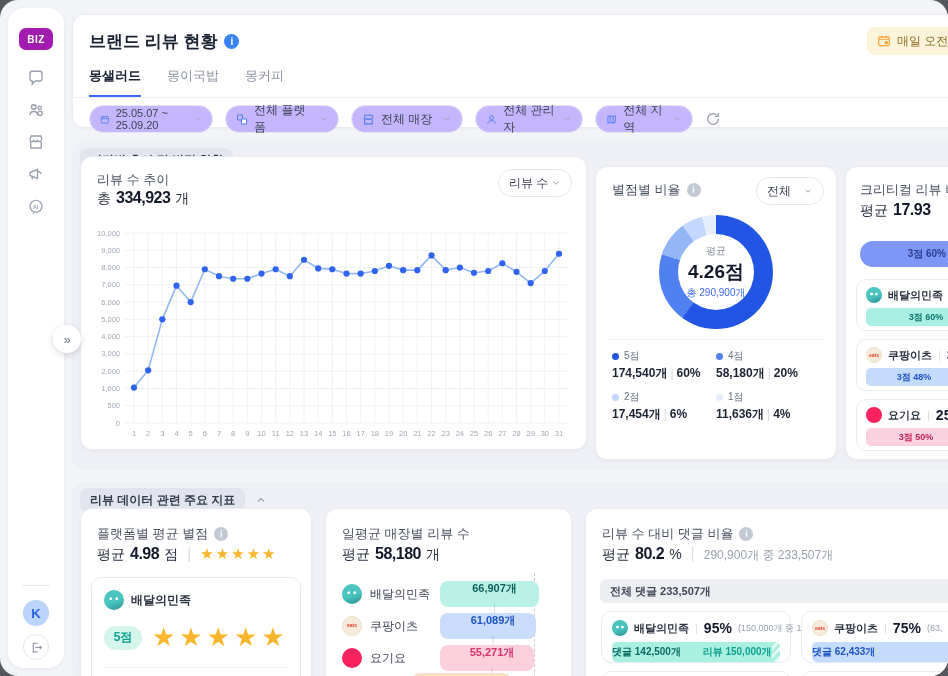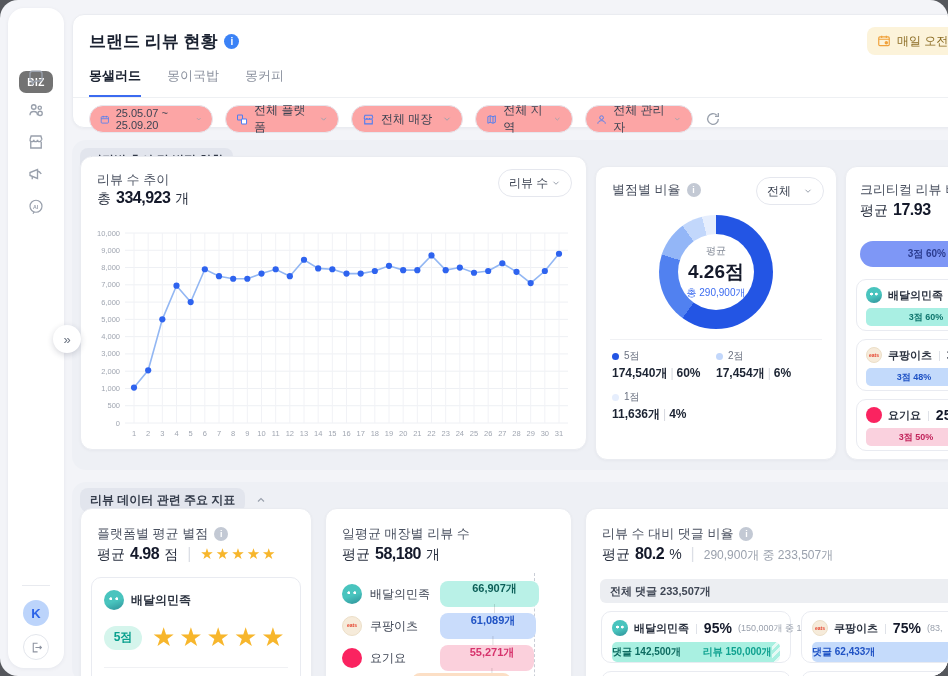--- a/index.html
+++ b/index.html
@@ -1,37 +1,37 @@
 <!DOCTYPE html>
 <html><head>
 <meta charset="utf-8">
 <style>
   html,body{margin:0;padding:0;background:#55575c;font-family:"Liberation Sans","DejaVu Sans",sans-serif;}
   #app{position:relative;width:948px;height:676px;background:#f3f4f8;border-radius:18px;overflow:hidden;}
   .card{position:absolute;background:#fff;border:1px solid #eaecf1;border-radius:12px;box-shadow:0 1px 3px rgba(25,35,60,.04);}
   .subcard{background:#fff;border:1px solid #e9ebf1;border-radius:10px;}
   
   #sidebar{position:absolute;left:8px;top:8px;width:56px;height:660px;background:#fff;border-radius:16px;box-shadow:0 1px 4px rgba(25,35,60,.06);}
-  .biz-logo{position:absolute;left:11px;top:20px;width:34px;height:22px;background:#737373;border-radius:7px;color:#fff;font-size:10px;font-weight:bold;display:flex;align-items:center;justify-content:center;letter-spacing:.5px;margin-top:43px;}
+  .biz-logo{position:absolute;left:11px;top:20px;width:34px;height:22px;background:#a21caf;border-radius:7px;color:#fff;font-size:10px;font-weight:bold;display:flex;align-items:center;justify-content:center;letter-spacing:.5px;}
   .side-icon{position:absolute;left:18px;width:20px;height:20px;color:#99a0ac;display:flex;align-items:center;justify-content:center;}
   .side-divider{position:absolute;left:14px;top:577px;width:28px;height:1px;background:#e8eaef;}
   .avatar{position:absolute;left:15px;top:592px;width:26px;height:26px;border-radius:50%;background:#bcd4fb;color:#2b63e8;font-weight:bold;font-size:13px;display:flex;align-items:center;justify-content:center;}
   .logout{position:absolute;left:15px;top:626px;width:26px;height:26px;border-radius:50%;border:1px solid #e3e6ec;color:#8d93a0;display:flex;align-items:center;justify-content:center;box-sizing:border-box;}
   #expand-btn{position:absolute;left:53px;top:325px;width:28px;height:28px;border-radius:50%;background:#fff;box-shadow:0 2px 6px rgba(25,35,60,.18);color:#6a7280;font-size:13px;display:flex;align-items:center;justify-content:center;z-index:30;}
   
   #header-card{left:72px;top:14px;width:890px;height:112px;}
   .page-title{position:absolute;left:16px;top:15px;font-size:17px;font-weight:bold;color:#1a2130;display:flex;align-items:center;gap:7px;}
   .info-blue{width:15px;height:15px;border-radius:50%;background:#3b82f6;color:#fff;font-size:10px;font-weight:bold;display:inline-flex;align-items:center;justify-content:center;font-style:normal;}
   .info-gray{width:14px;height:14px;border-radius:50%;background:#c3c9d4;color:#fff;font-size:9px;font-weight:bold;display:inline-flex;align-items:center;justify-content:center;font-style:normal;}
   .schedule-badge{position:absolute;left:794px;top:12px;height:28px;background:#fcf3da;border-radius:8px;display:flex;align-items:center;gap:6px;padding:0 10px;font-size:12px;color:#8a6b22;white-space:nowrap;}
   .tabs{position:absolute;left:0;top:48px;width:890px;height:35px;border-bottom:1px solid #eef0f3;display:flex;align-items:flex-end;padding-left:16px;box-sizing:border-box;gap:26px;}
   .tab{font-size:13px;color:#8b919e;padding-bottom:10px;border-bottom:2px solid transparent;}
   .tab.active{color:#1a2130;font-weight:bold;border-bottom-color:#3b6bf0;}
   .filters{position:absolute;left:16px;top:90px;display:flex;align-items:center;gap:12px;}
-  .chip{height:28px;border:1px solid #e5e7ee;border-radius:14px;background:#fca5a5;display:flex;align-items:center;gap:6px;padding:0 10px;font-size:12px;color:#3c4352;box-sizing:border-box;}
+  .chip{height:28px;border:1px solid #e5e7ee;border-radius:14px;background:#c4b5fd;display:flex;align-items:center;gap:6px;padding:0 10px;font-size:12px;color:#3c4352;box-sizing:border-box;}
   .chip .chev{margin-left:auto;}
   .blue-ic{color:#4d7df2;}
   .gray-ic{color:#9aa1ad;}
   
   .section{position:absolute;background:#eef0f5;border-radius:14px;}
   #section1{left:72px;top:140px;width:890px;height:330px;}
   #section2{left:72px;top:482px;width:890px;height:200px;}
   .section-head{position:absolute;left:8px;top:8px;display:flex;align-items:center;gap:10px;}
   .section-badge{height:24px;background:#e2e5ed;border-radius:8px;display:flex;align-items:center;padding:0 10px;font-size:12px;font-weight:bold;color:#333b4a;}
   .card-title{font-size:13px;color:#4a5160;display:flex;align-items:center;gap:6px;}
@@ -182,36 +182,36 @@
         <svg class="blue-ic" width="13" height="13" viewBox="0 0 24 24" fill="none" stroke="currentColor" stroke-width="2">
             <path d="M4 9l1.5-5h13L20 9"></path>
             <path d="M4 9c0 1.4 1.1 2.5 2.5 2.5S9 10.4 9 9c0 1.4 1.1 2.5 2.5 2.5S14 10.4 14 9c0 1.4 1.1 2.5 2.5 2.5S19 10.4 19 9"></path>
             <path d="M5 12v8h14v-8"></path>
           </svg>
         <span>전체 매장</span>
         <svg class="chev gray-ic" width="10" height="10" viewBox="0 0 24 24" fill="none" stroke="currentColor" stroke-width="2.4">
             <path d="M6 9l6 6 6-6"></path>
           </svg>
       </div>
+      <div class="chip" style="width:108px">
+        <svg class="blue-ic" width="13" height="13" viewBox="0 0 24 24" fill="none" stroke="currentColor" stroke-width="2">
+            <circle cx="12" cy="8" r="4"></circle>
+            <path d="M4 21c0-4 3.6-6.5 8-6.5s8 2.5 8 6.5"></path>
+          </svg>
+        <span>전체 관리자</span>
+        <svg class="chev gray-ic" width="10" height="10" viewBox="0 0 24 24" fill="none" stroke="currentColor" stroke-width="2.4">
+            <path d="M6 9l6 6 6-6"></path>
+          </svg>
+      </div>
       <div class="chip" style="width:98px">
         <svg class="blue-ic" width="13" height="13" viewBox="0 0 24 24" fill="none" stroke="currentColor" stroke-width="2">
             <path d="M9 4 4 6v14l5-2 6 2 5-2V4l-5 2-6-2z"></path>
             <path d="M9 4v14M15 6v14"></path>
           </svg>
         <span>전체 지역</span>
-        <svg class="chev gray-ic" width="10" height="10" viewBox="0 0 24 24" fill="none" stroke="currentColor" stroke-width="2.4">
-            <path d="M6 9l6 6 6-6"></path>
-          </svg>
-      </div>
-      <div class="chip" style="width:108px">
-        <svg class="blue-ic" width="13" height="13" viewBox="0 0 24 24" fill="none" stroke="currentColor" stroke-width="2">
-            <circle cx="12" cy="8" r="4"></circle>
-            <path d="M4 21c0-4 3.6-6.5 8-6.5s8 2.5 8 6.5"></path>
-          </svg>
-        <span>전체 관리자</span>
         <svg class="chev gray-ic" width="10" height="10" viewBox="0 0 24 24" fill="none" stroke="currentColor" stroke-width="2.4">
             <path d="M6 9l6 6 6-6"></path>
           </svg>
       </div>
       <svg class="gray-ic" width="16" height="16" viewBox="0 0 24 24" fill="none" stroke="currentColor" stroke-width="2">
           <path d="M20 12a8 8 0 1 1-2.4-5.7"></path>
           <path d="M20 3v5h-5"></path>
         </svg>
     </div>
   </header>
@@ -381,20 +381,27 @@
       <div class="legend" id="star-legend">
           <div class="legend-item">
             <div class="l1">
               <span class="dot" style="background: rgb(35, 85, 228);"></span>
               <span>5점</span>
             </div>
             <div class="l2"><span>174,540개</span><span class="sep">|</span><span>60%</span></div>
           </div>
           <div class="legend-item">
             <div class="l1">
+              <span class="dot" style="background: rgb(81, 129, 240);"></span>
+              <span>4점</span>
+            </div>
+            <div class="l2"><span>58,180개</span><span class="sep">|</span><span>20%</span></div>
+          </div>
+          <div class="legend-item">
+            <div class="l1">
               <span class="dot" style="background: rgb(194, 215, 251);"></span>
               <span>2점</span>
             </div>
             <div class="l2"><span>17,454개</span><span class="sep">|</span><span>6%</span></div>
           </div>
           <div class="legend-item">
             <div class="l1">
               <span class="dot" style="background: rgb(230, 238, 253);"></span>
               <span>1점</span>
             </div>

